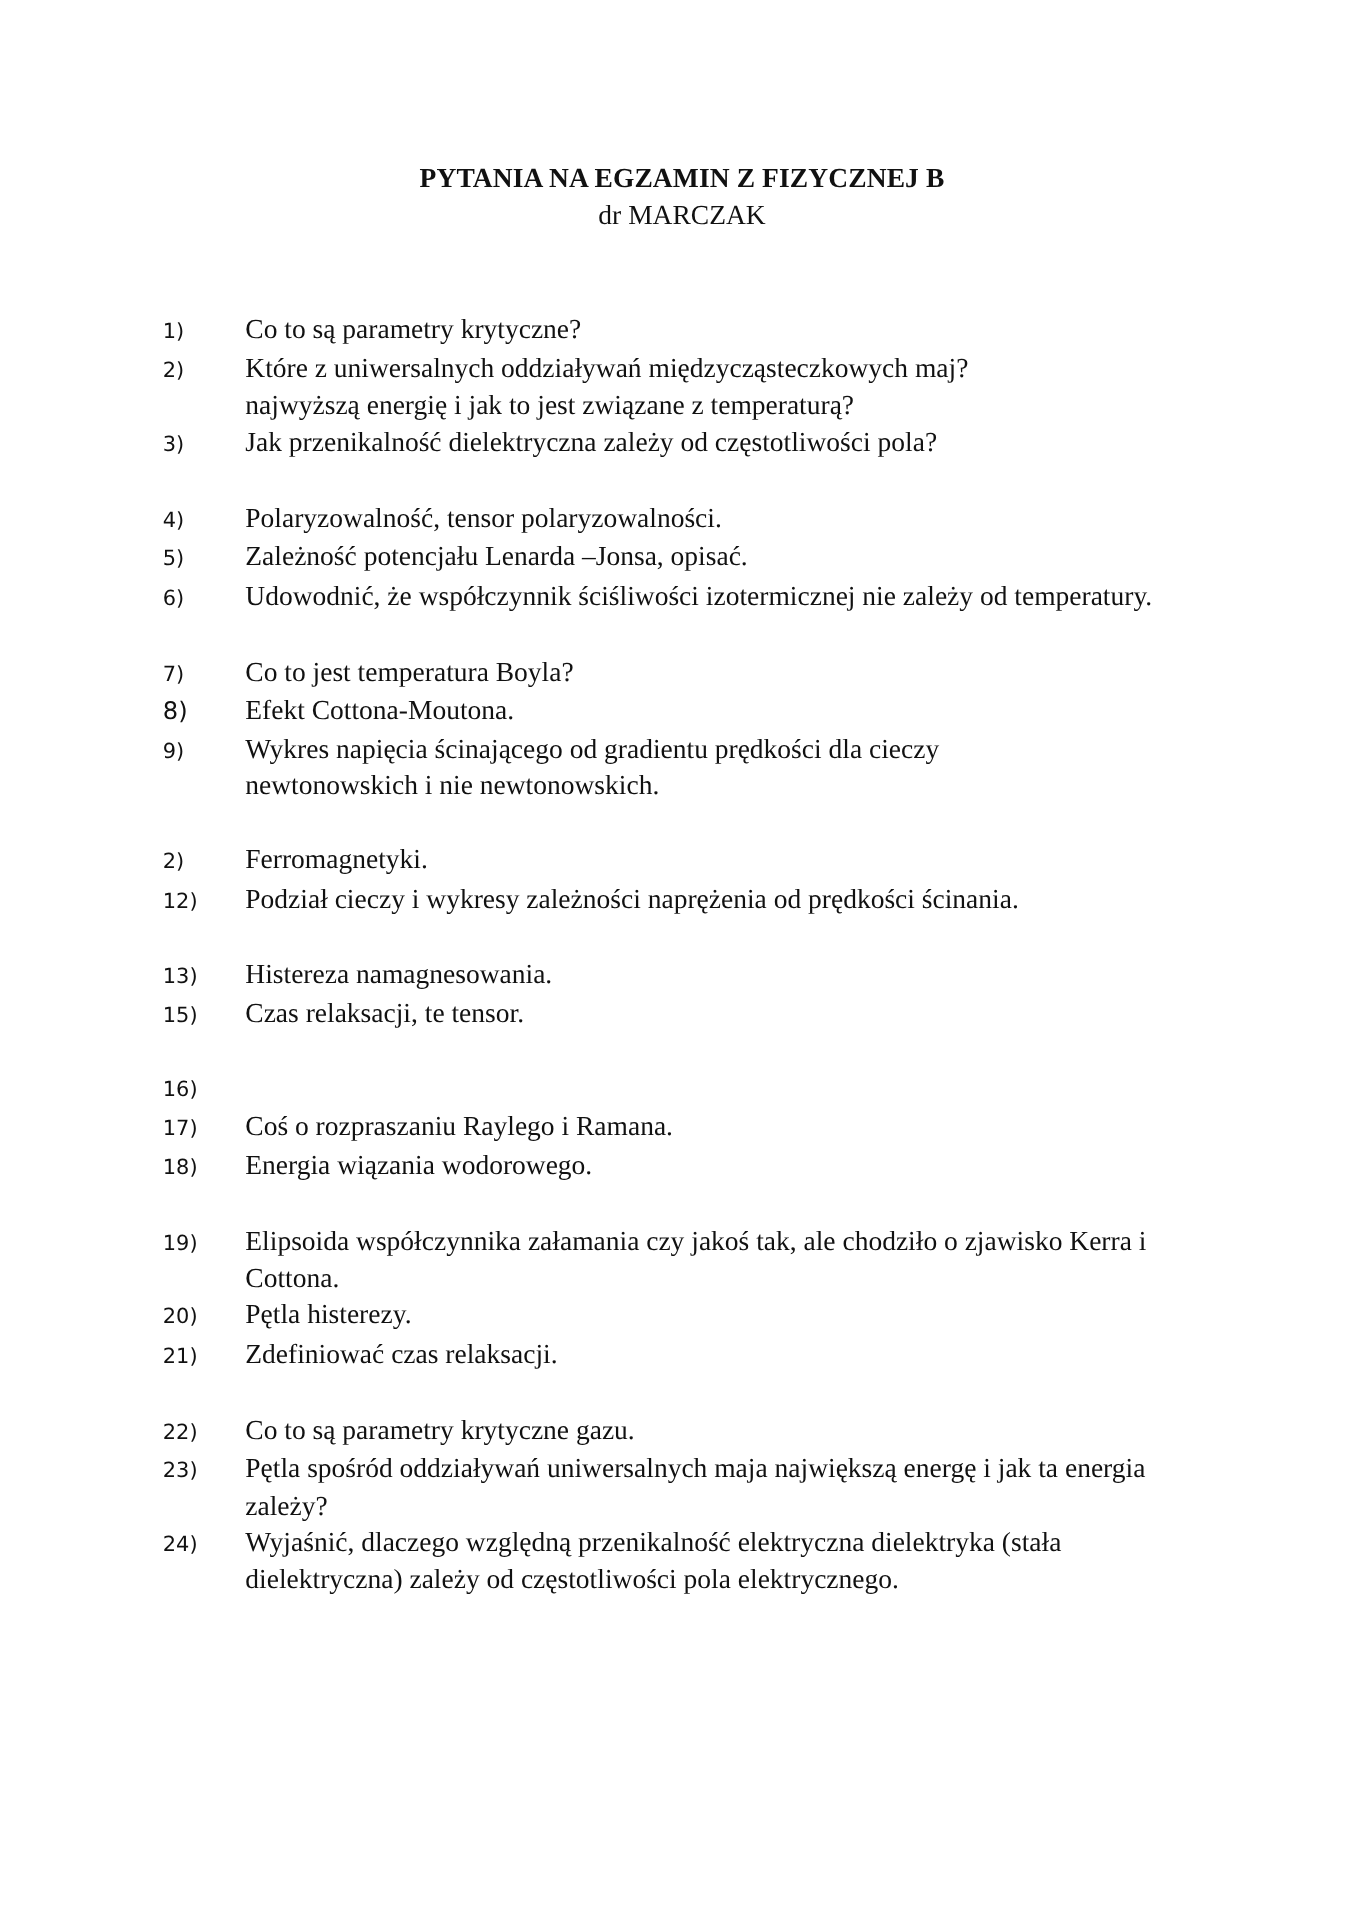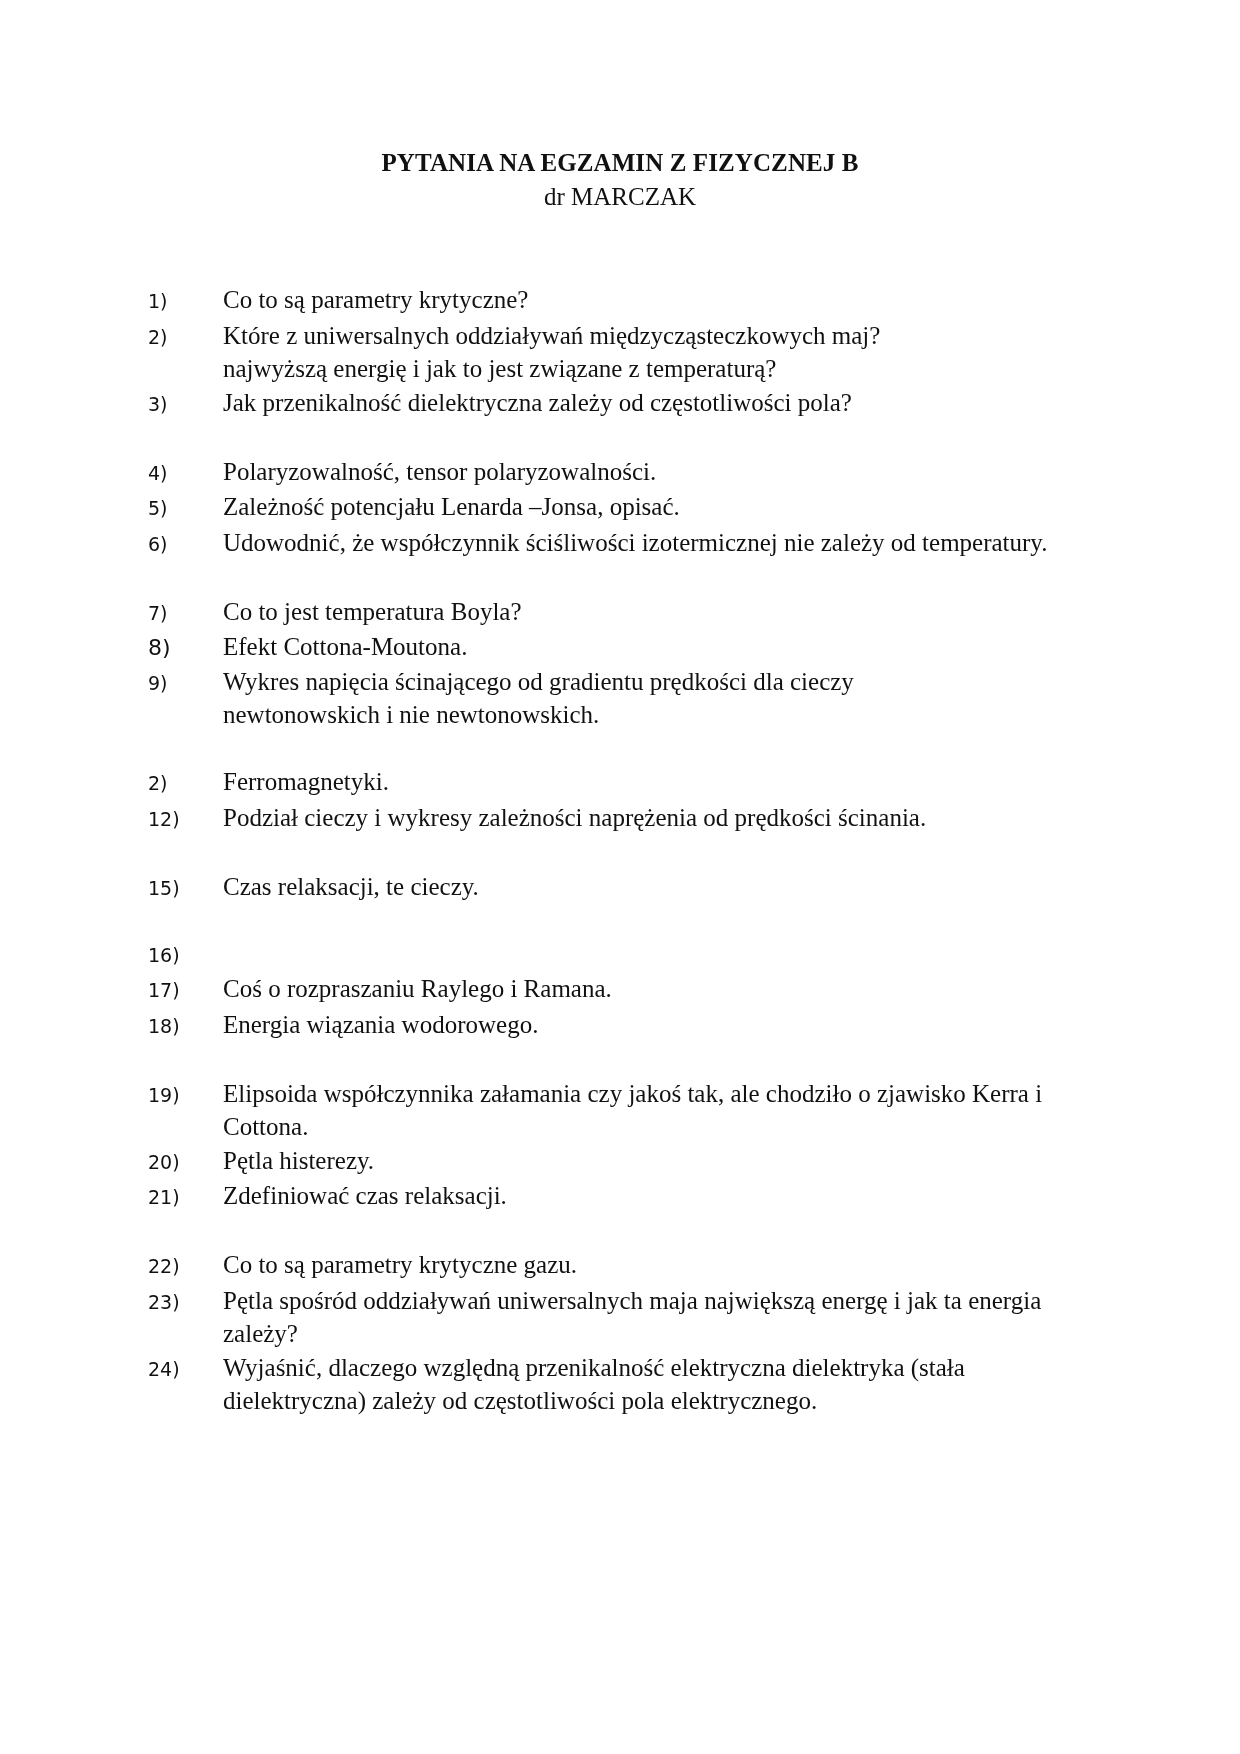--- a/index.html
+++ b/index.html
@@ -132,22 +132,26 @@
         <span class="text">Ferromagnetyki.</span>
       </div>
       <div class="item">
         <span class="num">12)</span>
         <span class="text">Podział cieczy i wykresy zależności naprężenia od prędkości ścinania.</span>
       </div>
     </div>
 
     <div class="group">
       <div class="item">
+        <span class="num">13)</span>
+        <span class="text">Histereza namagnesowania.</span>
+      </div>
+      <div class="item">
         <span class="num">15)</span>
-        <span class="text">Czas relaksacji, te cieczy.</span>
+        <span class="text">Czas relaksacji, te tensor.</span>
       </div>
     </div>
 
     <div class="group">
       <div class="item">
         <span class="num">16)</span>
       </div>
       <div class="item">
         <span class="num">17)</span>
         <span class="text">Coś o rozpraszaniu Raylego i Ramana.</span>

